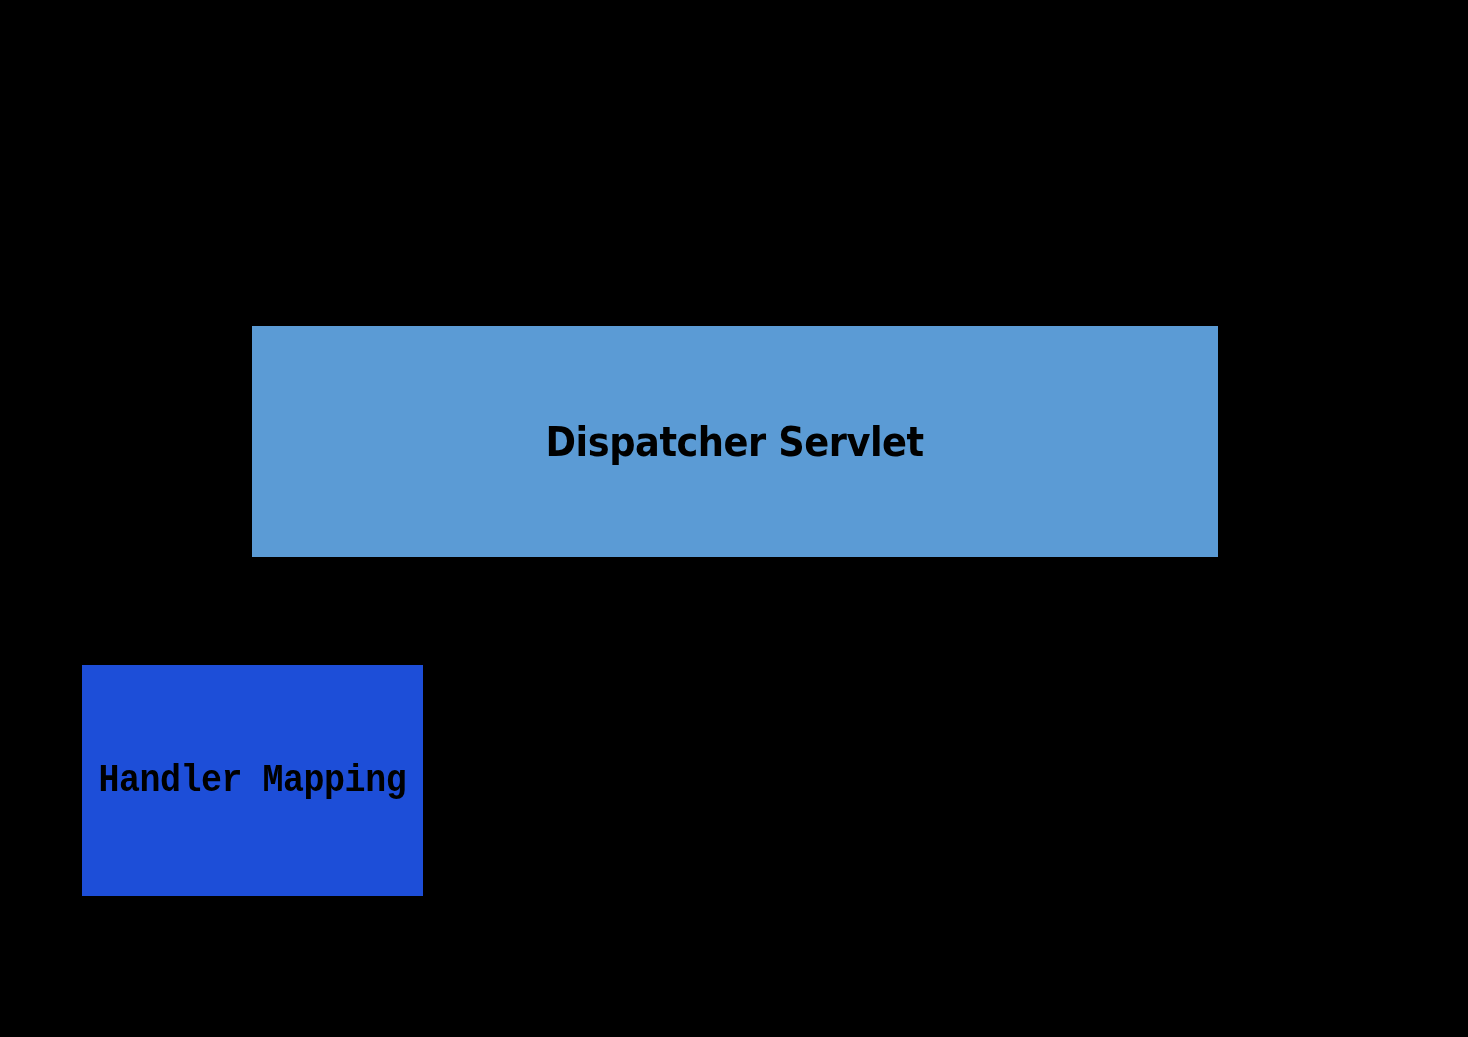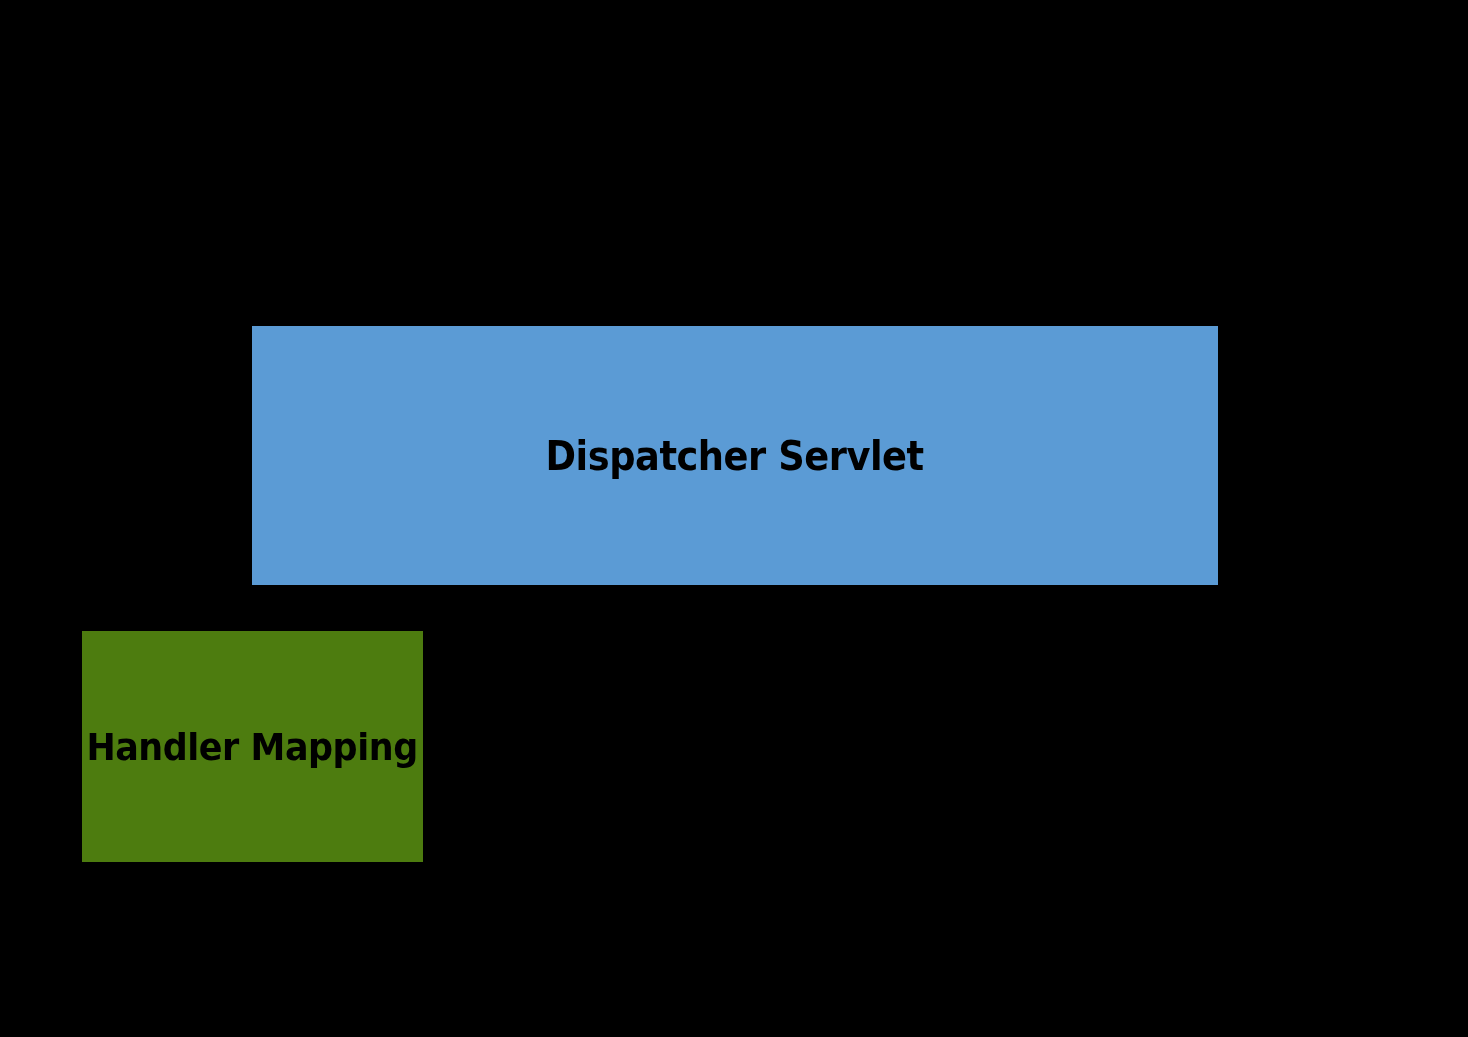--- a/index.html
+++ b/index.html
@@ -29,32 +29,33 @@
     letter-spacing: -0.5px;
     text-align: center;
     line-height: 1;
     white-space: nowrap;
     transform: scaleX(0.92);
   }
   #node-dispatcher-servlet {
     left: 252px;
     top: 326px;
     width: 966px;
-    height: 259px;
+    height: 231px;
     background: #5B9BD5;
   }
   #node-dispatcher-servlet .node-label {
     font-size: 40px;
   }
   #node-handler-mapping {
     left: 82px;
-    top: 631px;
+    top: 665px;
     width: 341px;
     height: 231px;
-    background: #4d7c0f;
+    background: #1d4ed8;
+    font-family: Liberation Mono, monospace;
   }
   #node-handler-mapping .node-label {
     font-size: 38px;
   }
   #node-rest-controller {
     left: 567px;
     top: 631px;
     width: 341px;
     height: 231px;
     background: #C5E0B4;

